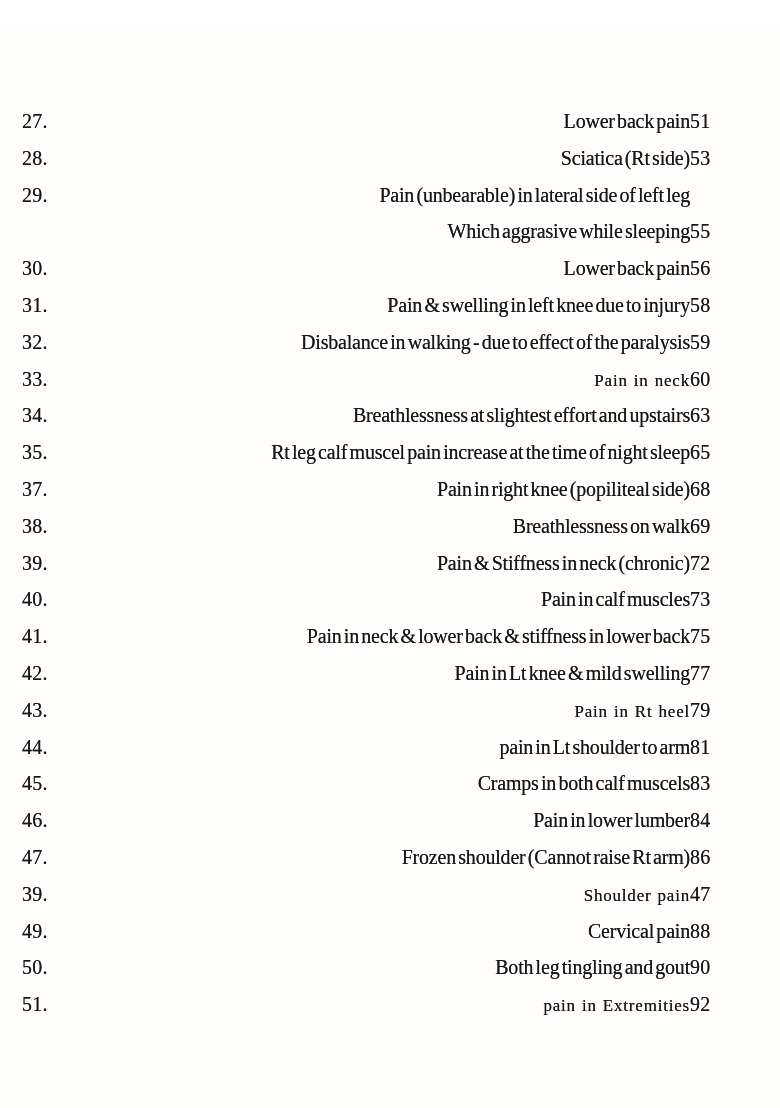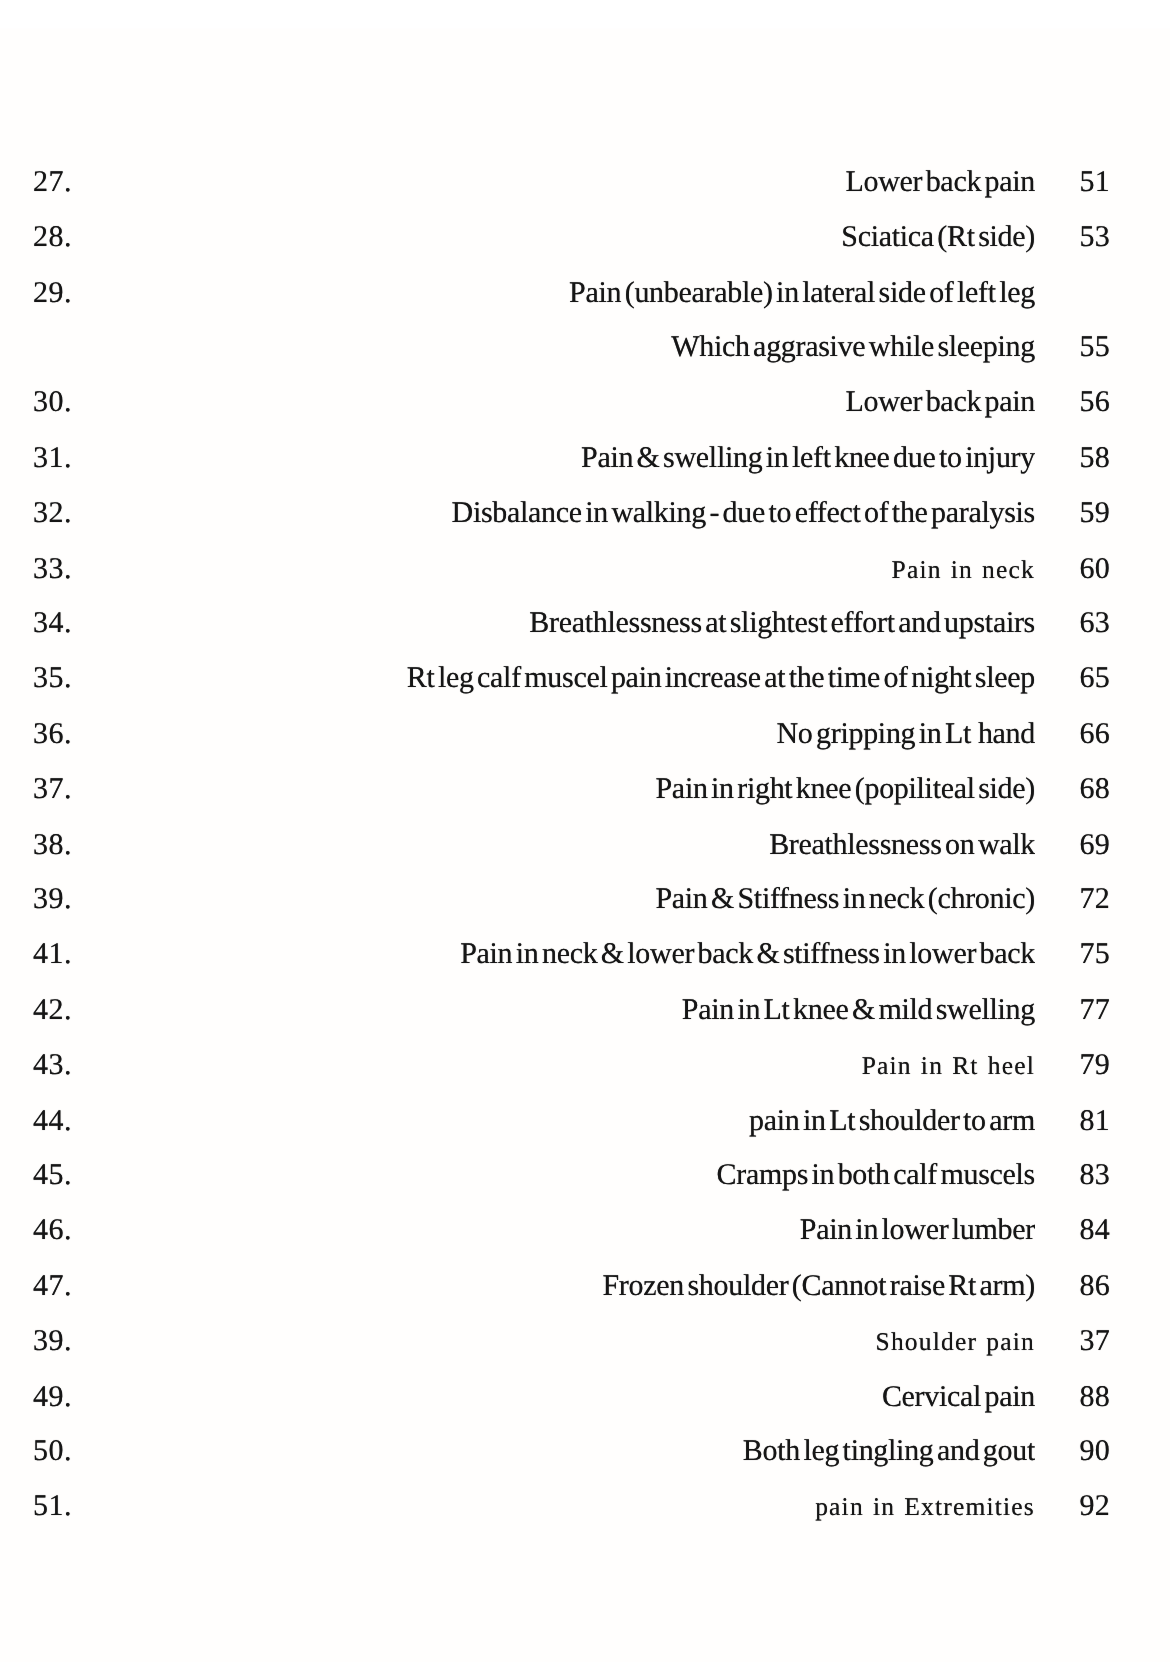--- a/index.html
+++ b/index.html
@@ -41,21 +41,20 @@
   .title {
     flex: 1 1 auto;
     white-space: pre;
     letter-spacing: -0.2px;
     word-spacing: -2.5px;
     overflow: hidden;
     text-align: right;
   }
   .pg {
     flex: 0 0 50px;
-    text-align: right;
     letter-spacing: 0.2px;
   }
   
   .row.alt .title {
     font-size: 17px;
     letter-spacing: 0.8px;
     word-spacing: 1px;
   }
   .row.indent .title {
     padding-left: 24px;
@@ -110,38 +109,38 @@
     <span class="num">34.</span>
     <span class="title">Breathlessness at slightest effort and upstairs</span>
     <span class="pg">63</span>
   </div>
       <div class="row">
     <span class="num">35.</span>
     <span class="title">Rt leg calf muscel pain increase at the time of night sleep</span>
     <span class="pg">65</span>
   </div>
       <div class="row">
-    <span class="num">36.</span>
-    <span class="title">No gripping in Lt  hand</span>
-    <span class="pg">66</span>
-  </div>
-      <div class="row">
     <span class="num">37.</span>
     <span class="title">Pain in right knee (popiliteal side)</span>
     <span class="pg">68</span>
   </div>
       <div class="row">
     <span class="num">38.</span>
     <span class="title">Breathlessness on walk</span>
     <span class="pg">69</span>
   </div>
       <div class="row">
     <span class="num">39.</span>
     <span class="title">Pain &amp; Stiffness in neck (chronic)</span>
     <span class="pg">72</span>
+  </div>
+      <div class="row">
+    <span class="num">40.</span>
+    <span class="title">Pain in calf muscles</span>
+    <span class="pg">73</span>
   </div>
       <div class="row">
     <span class="num">41.</span>
     <span class="title">Pain in neck &amp; lower back &amp; stiffness in lower back</span>
     <span class="pg">75</span>
   </div>
       <div class="row">
     <span class="num">42.</span>
     <span class="title">Pain in Lt knee &amp; mild swelling</span>
     <span class="pg">77</span>
@@ -167,21 +166,21 @@
     <span class="pg">84</span>
   </div>
       <div class="row">
     <span class="num">47.</span>
     <span class="title">Frozen shoulder (Cannot raise Rt arm)</span>
     <span class="pg">86</span>
   </div>
       <div class="row alt">
     <span class="num">39.</span>
     <span class="title">Shoulder pain</span>
-    <span class="pg">37</span>
+    <span class="pg">47</span>
   </div>
       <div class="row">
     <span class="num">49.</span>
     <span class="title">Cervical pain</span>
     <span class="pg">88</span>
   </div>
       <div class="row">
     <span class="num">50.</span>
     <span class="title">Both leg tingling and gout</span>
     <span class="pg">90</span>

